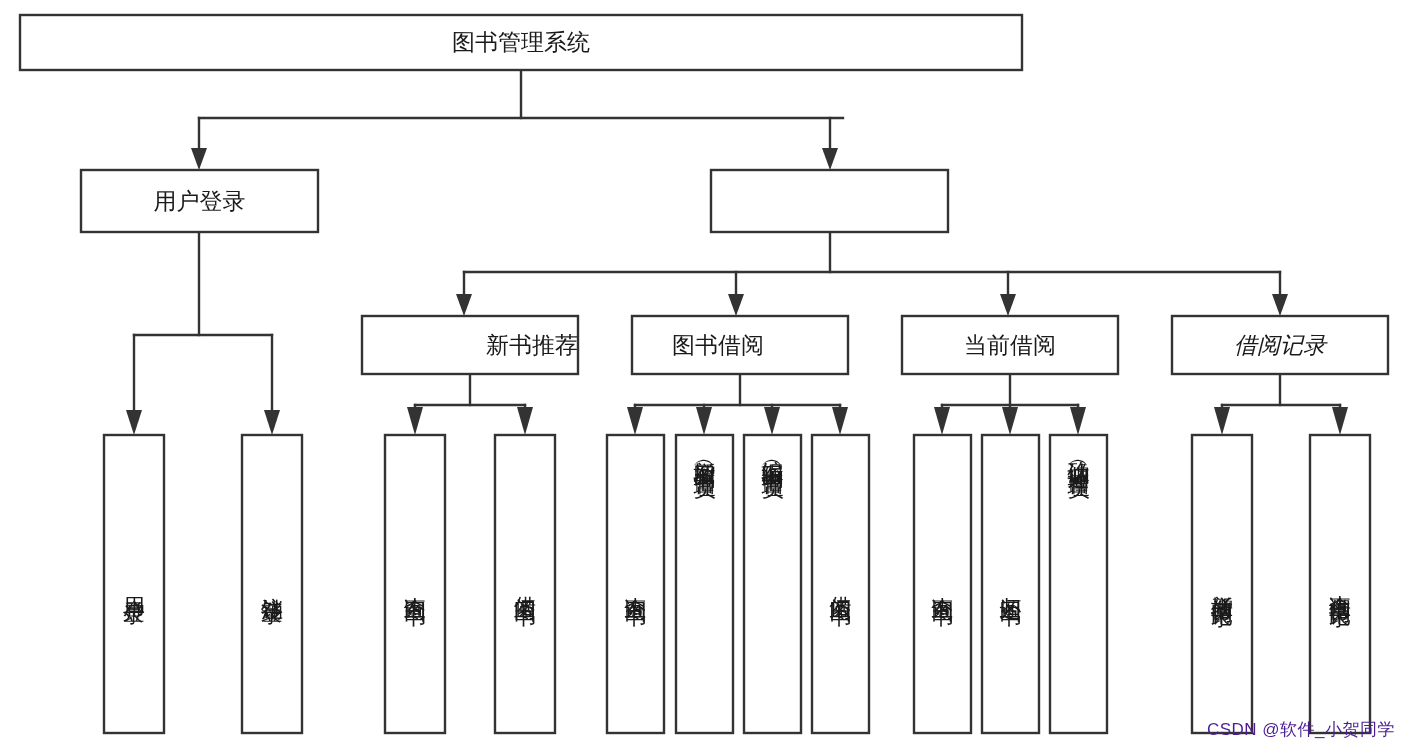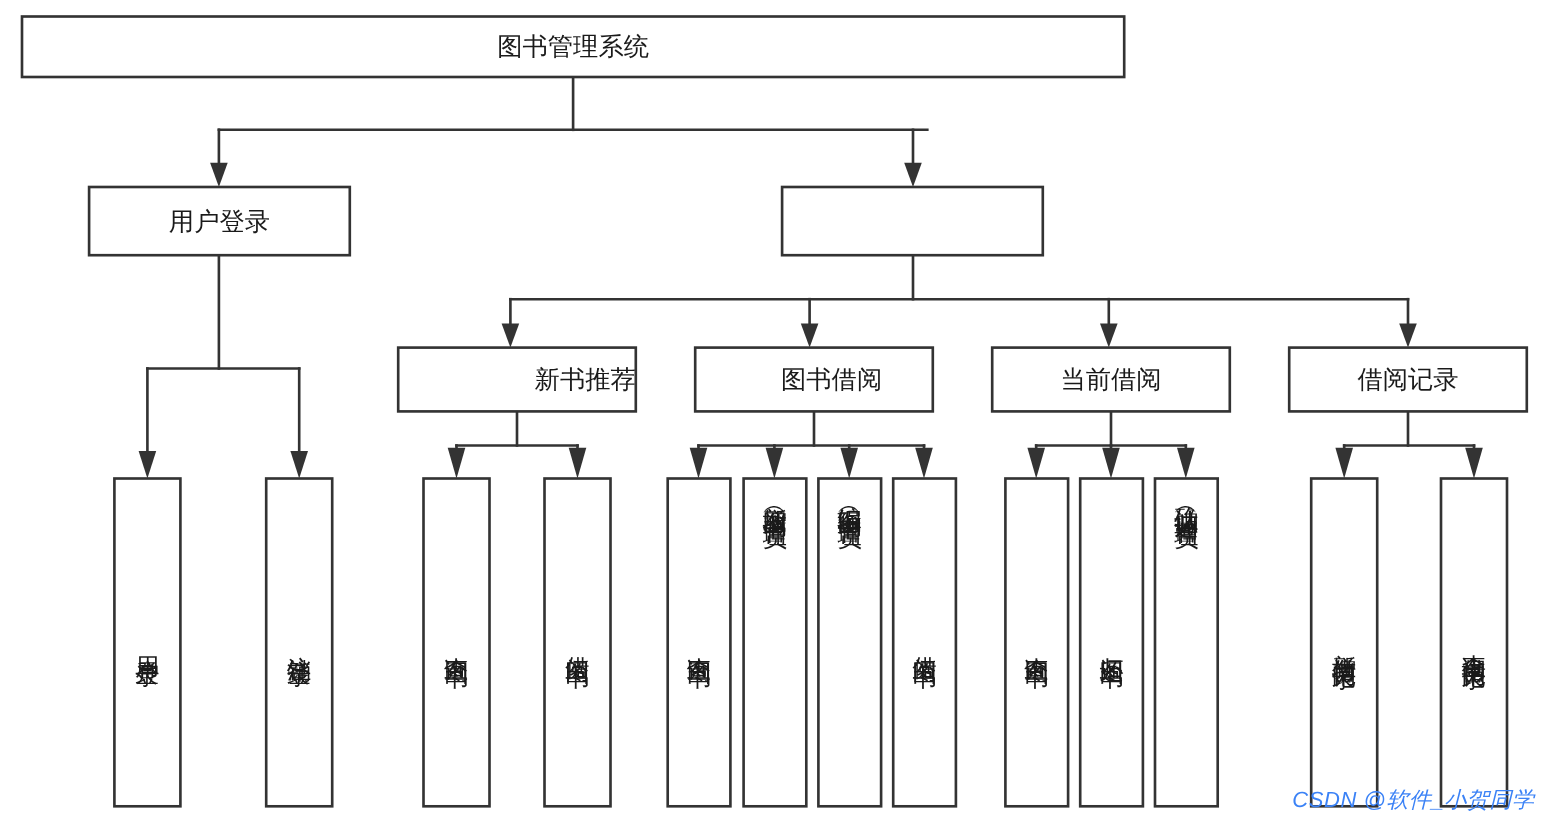--- a/index.html
+++ b/index.html
@@ -69,25 +69,24 @@
     font-family: "Liberation Sans", "DejaVu Sans", sans-serif;
     font-size: 23px;
     color: #1a1a1a;
     white-space: nowrap;
   }
   #watermark {
     position: absolute;
     right: 10px;
     bottom: 6px;
     font-family: "Liberation Sans", "DejaVu Sans", sans-serif;
-    font-size: 20px;
-    color: #3b82f6;
+    font-size: 17px;
+    color: #4c1d95;
     white-space: nowrap;
     letter-spacing: 0.5px;
-    font-style: italic;
   }
 </style>
 </head>
 <body>
 
 <div id="diagram-root">
 
   <svg id="tree-svg" viewBox="0 0 1405 747" xmlns="http://www.w3.org/2000/svg">
 
     <g>
@@ -187,27 +186,27 @@
     <span class="hlabel-text">图书管理系统</span>
   </div>
 
   <div class="hlabel-holder" style="left:81px; top:170px; width:237px; height:62px;">
     <span class="hlabel-text">用户登录</span>
   </div>
 
   <div class="hlabel-holder" style="left:362px; top:316px; width:216px; height:58px;justify-content:flex-end;">
     <span class="hlabel-text">新书推荐</span>
   </div>
-  <div class="hlabel-holder" style="left:648px; top:316px; width:216px; height:58px;">
+  <div class="hlabel-holder" style="left:610px; top:316px; width:216px; height:58px;">
     <span class="hlabel-text">图书借阅</span>
   </div>
   <div class="hlabel-holder" style="left:902px; top:316px; width:216px; height:58px;text-align:center;">
     <span class="hlabel-text">当前借阅</span>
   </div>
-  <div class="hlabel-holder" style="left:1172px; top:316px; width:216px; height:58px;">
+  <div class="hlabel-holder" style="left:1172px; top:316px; width:216px; height:58px;font-style:italic;">
     <span class="hlabel-text">借阅记录</span>
   </div>
 
   <div class="vlabel-holder" style="left:104px; top:435px; width:60px; height:298px;">
     <span class="vlabel-text">用户登录</span>
   </div>
   <div class="vlabel-holder" style="left:242px; top:435px; width:60px; height:298px;">
     <span class="vlabel-text">注销登录</span>
   </div>
 

